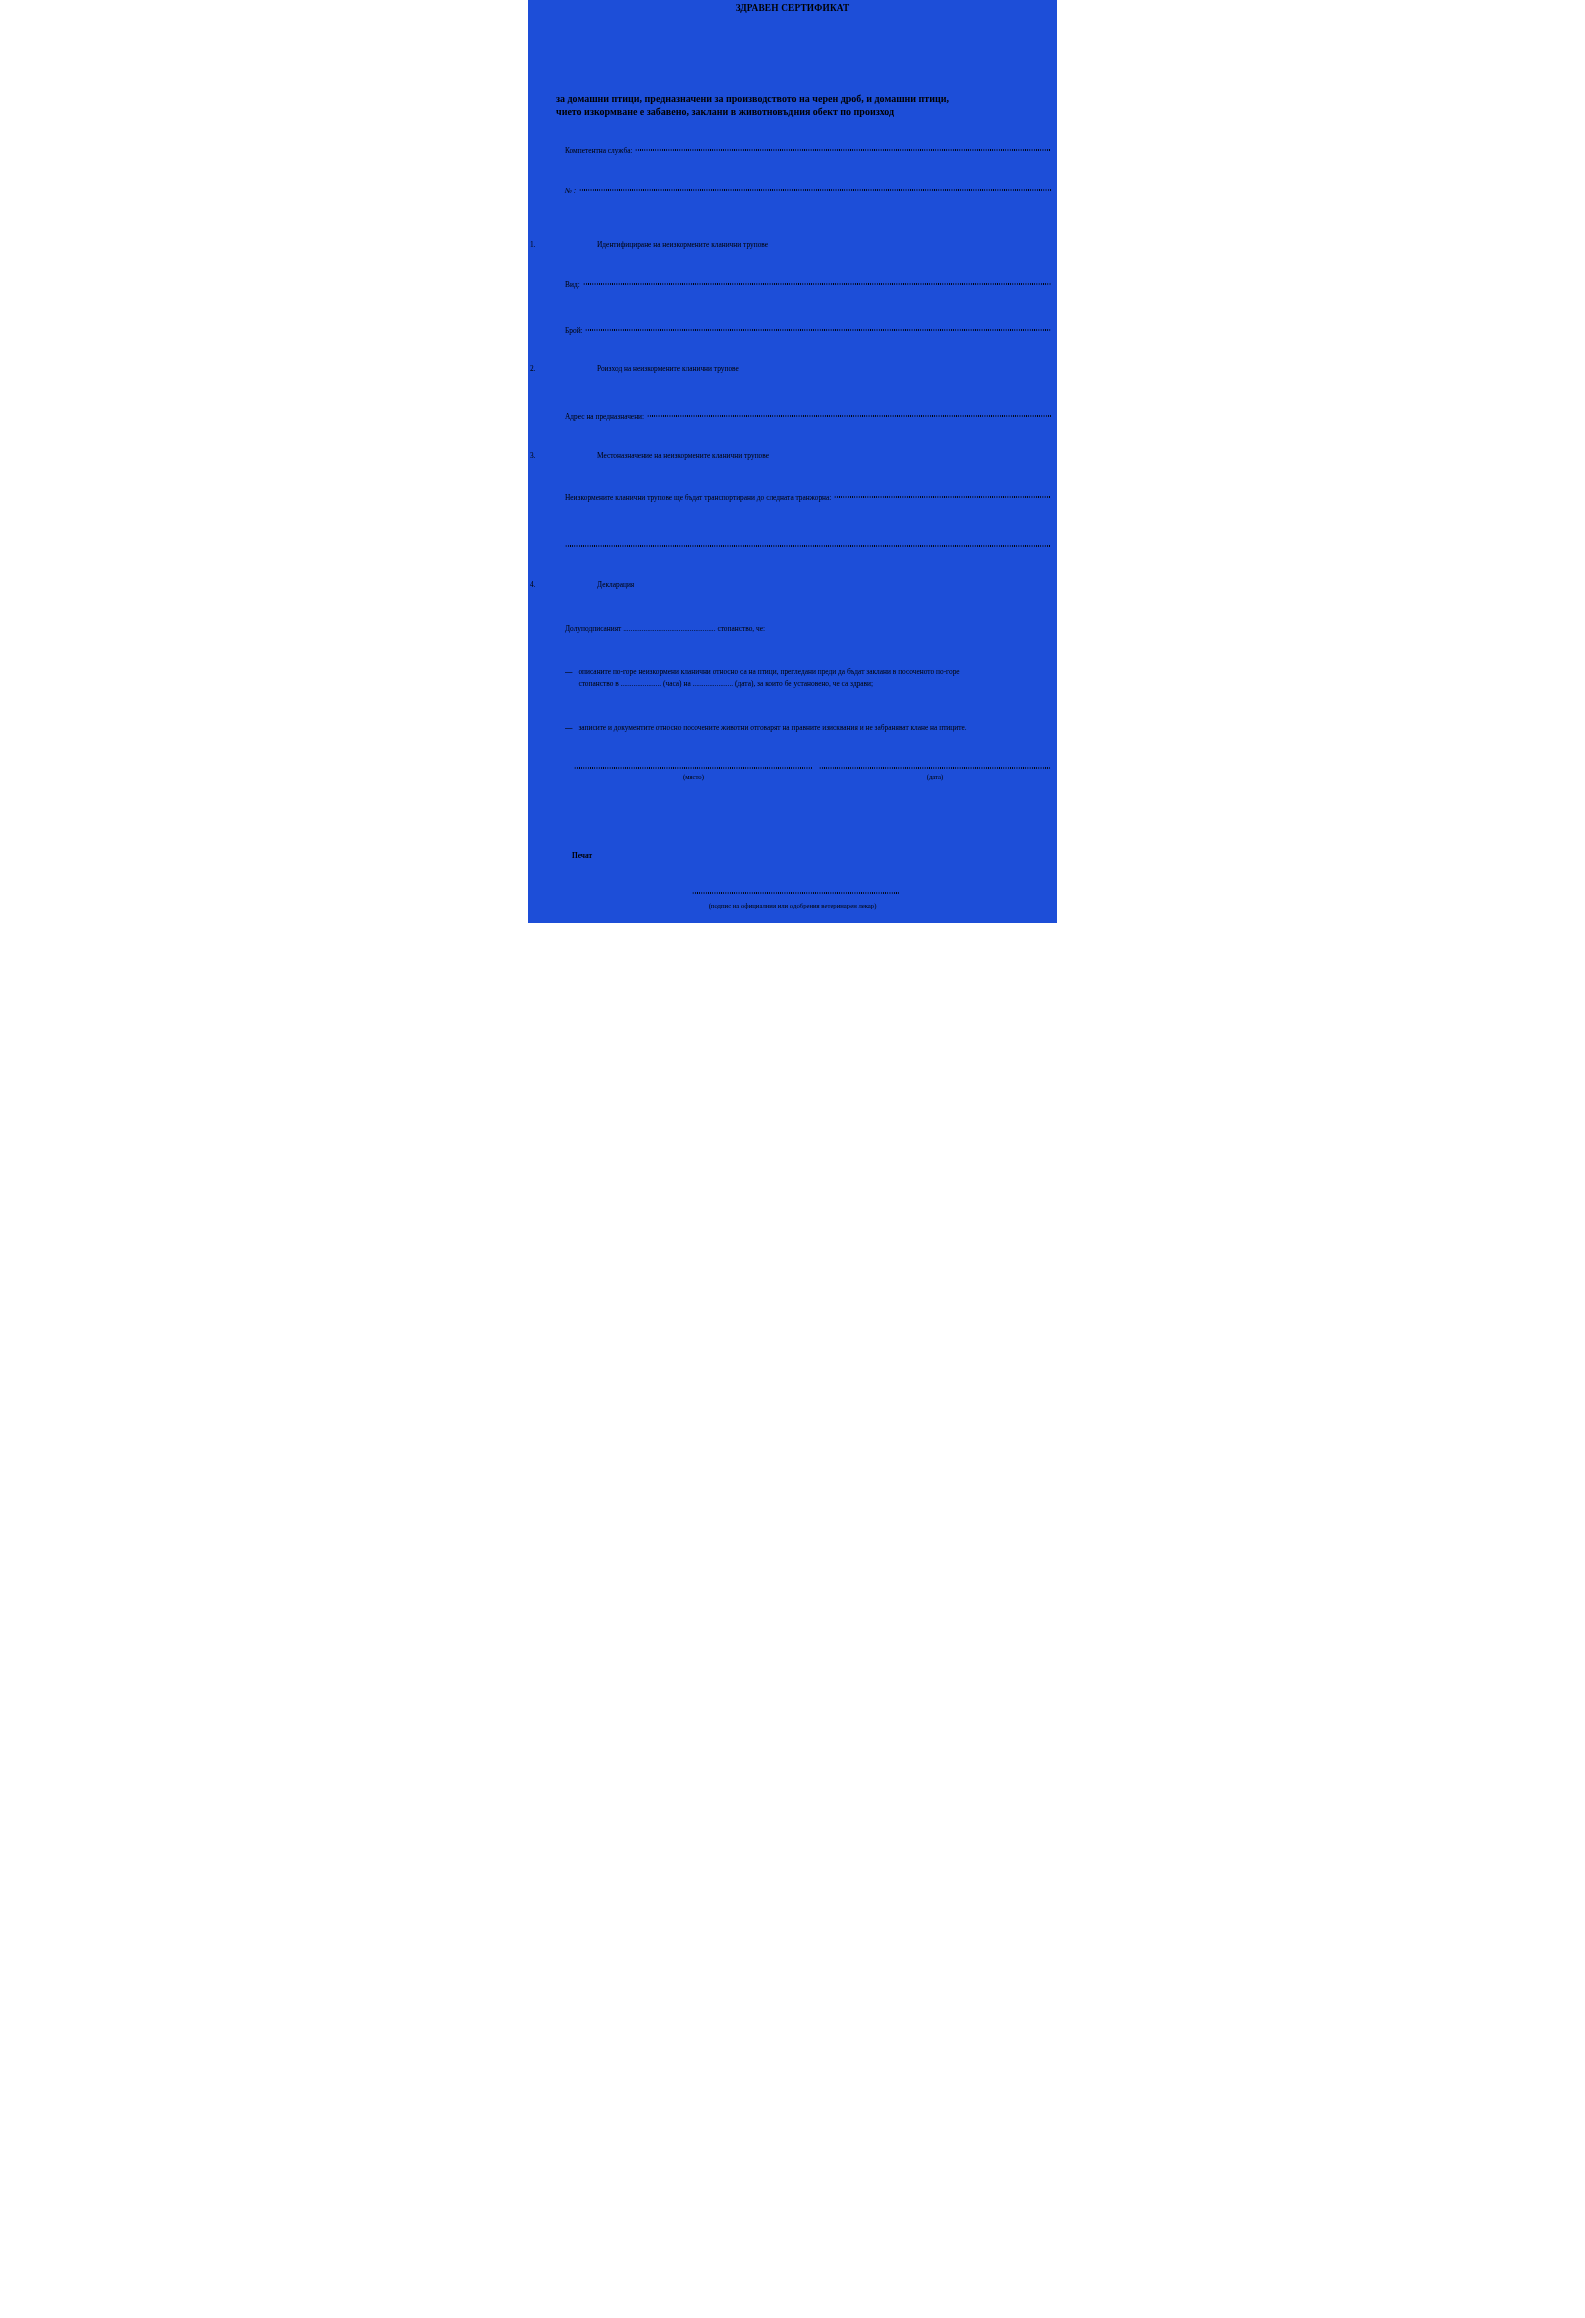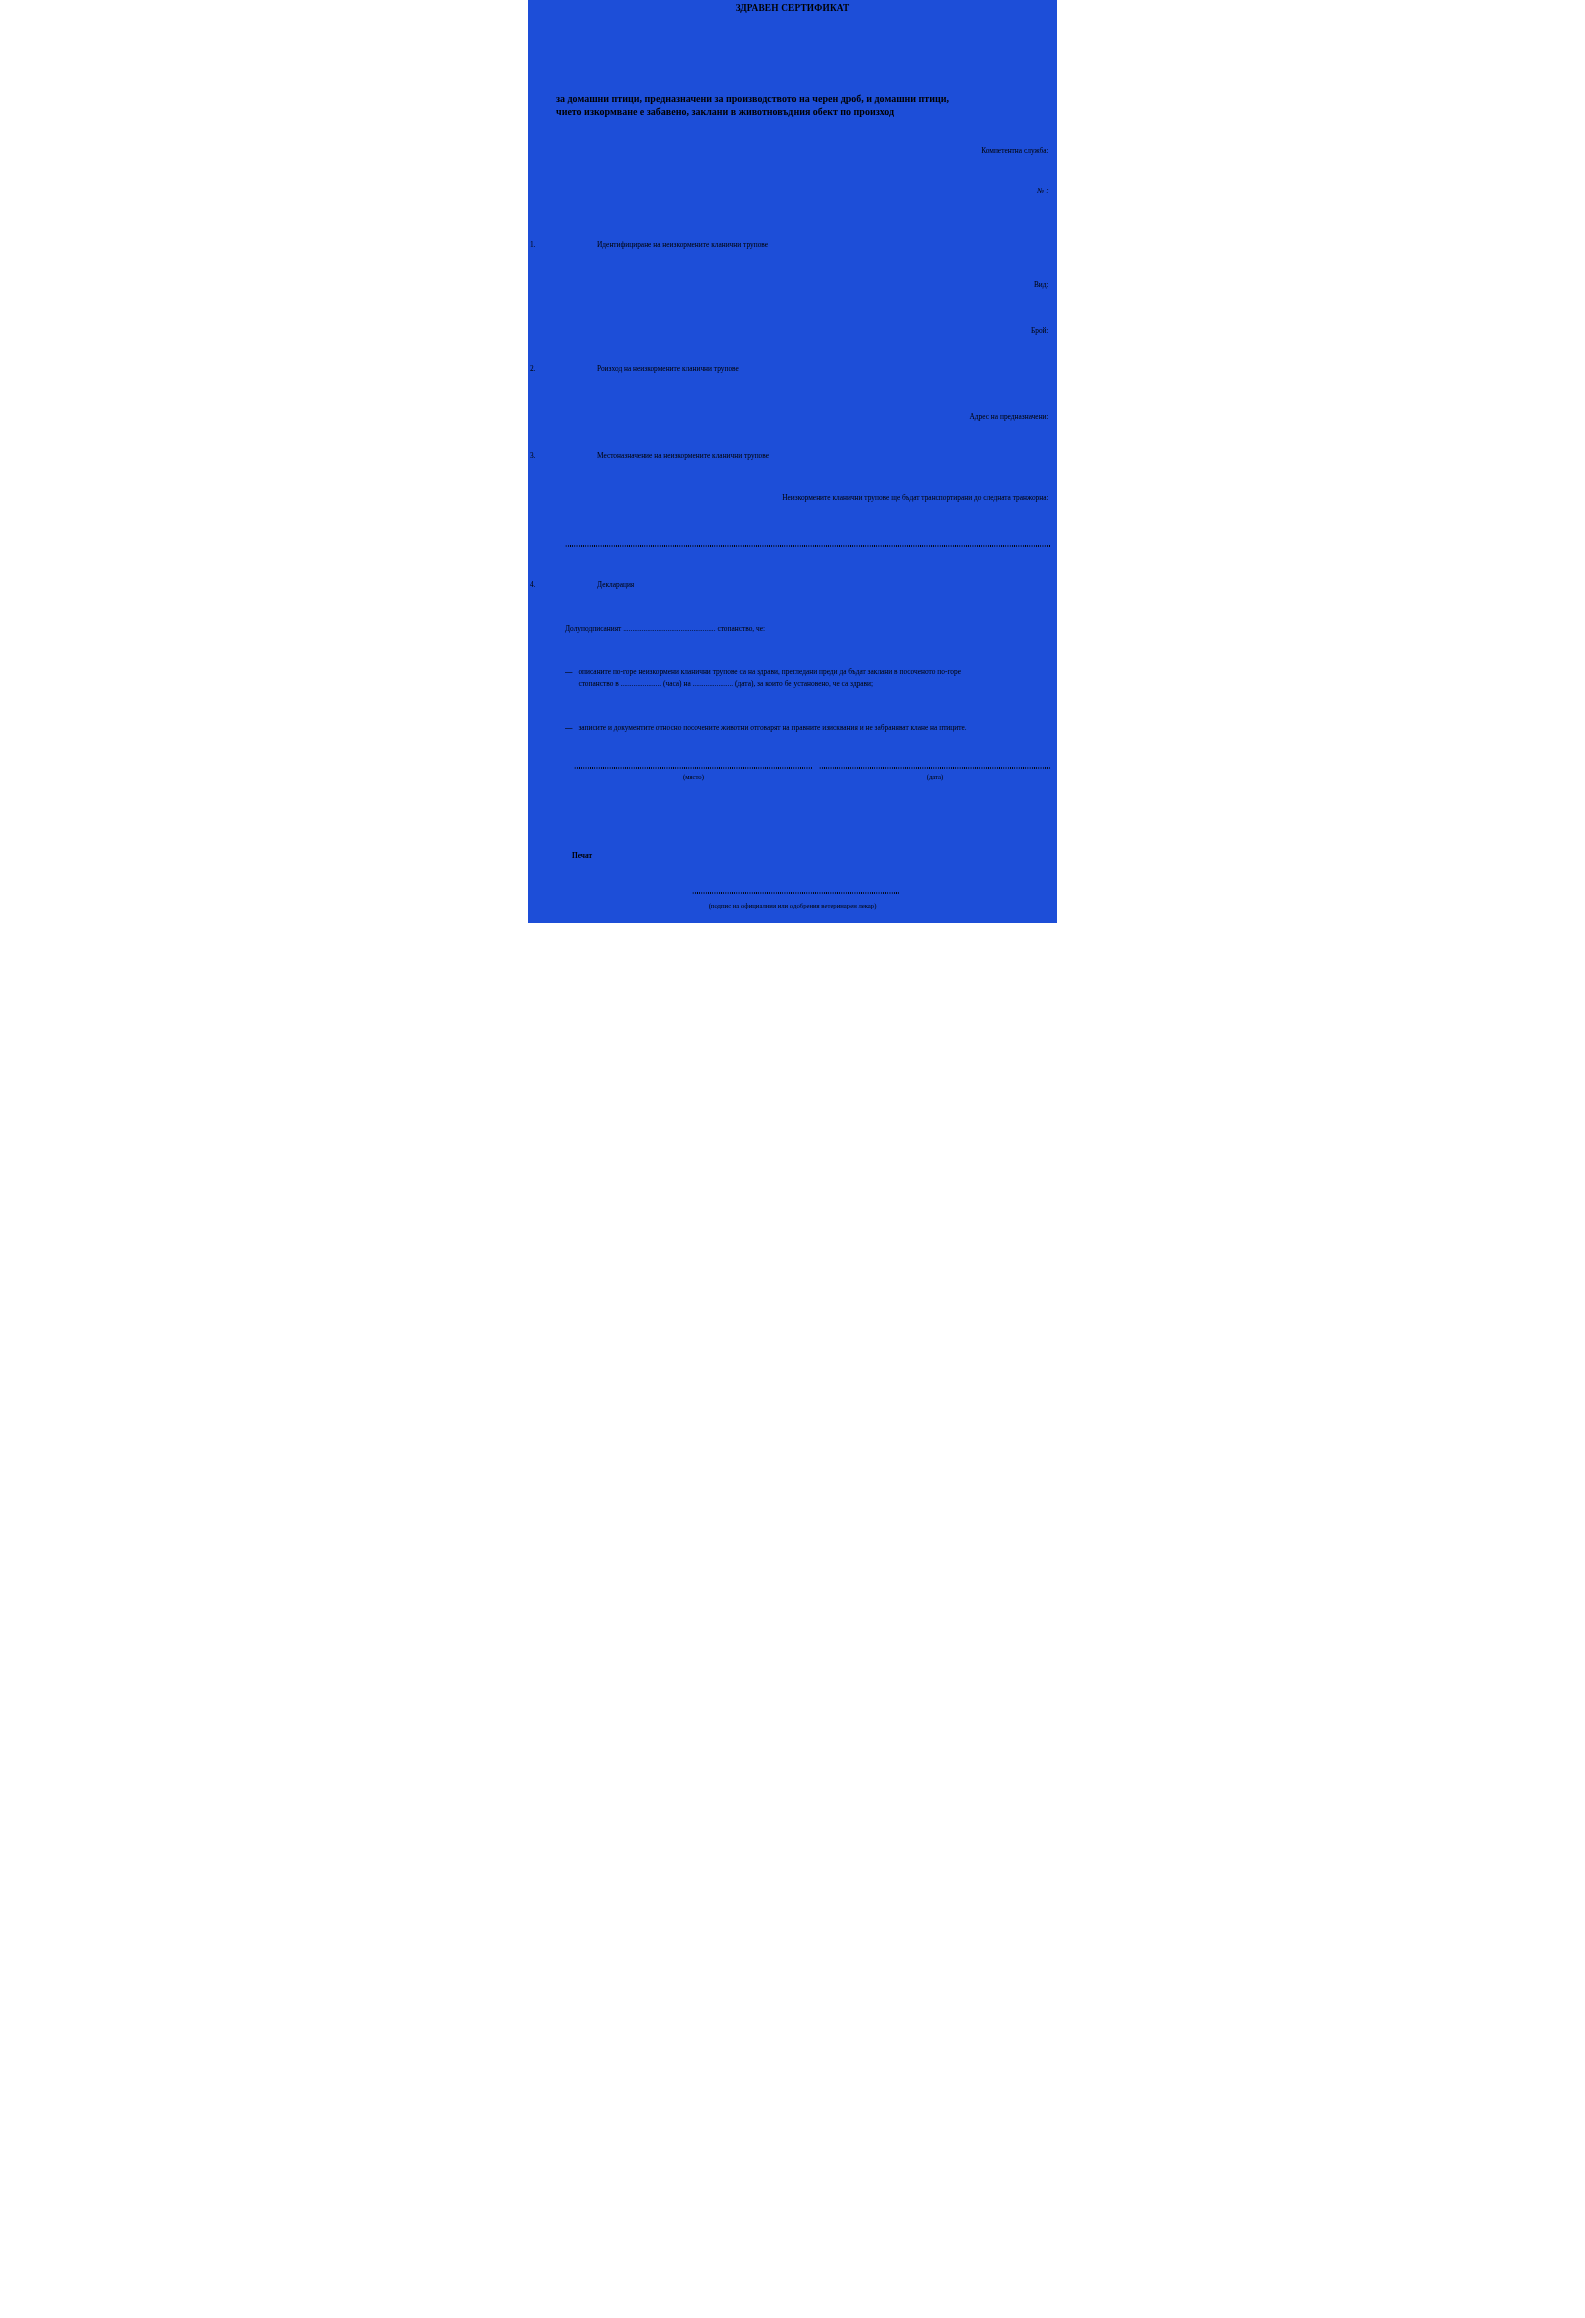--- a/index.html
+++ b/index.html
@@ -31,22 +31,22 @@
     top: 64px; left: 28px; right: 28px;
     text-align: left;
     font-size: 10px;
     font-weight: bold;
     line-height: 13.4px;
     margin-top: 28px;
   }
 
   .field {
     display: flex;
-    align-items: flex-end;
-    left: 37px; right: 5.6px; flex-direction: column;
+    align-items: center;
+    left: 37px; right: 5.6px;
   }
   .field .label { white-space: nowrap; padding-right: 2.8px; }
   .leader {
     flex: 1;
     height: 1.5px;
     margin-bottom: 1.4px;
     background-image: radial-gradient(circle at 1px 0.7px, #000 0.5px, transparent 0.7px);
     background-size: 2.2px 1.5px;
     background-repeat: repeat-x;
   }
@@ -141,21 +141,21 @@
   <div class="abs dotted-rule" style="top:545px; left:37px; right:5.6px;"></div>
 
   <div class="abs sec-num" style="top:580px">4.</div>
   <div class="abs sec-heading" style="top:580px">Декларация</div>
 
   <div class="abs plain" style="top:624px">Долуподписаният .................................................. стопанство, че:</div>
 
   <div class="abs bullet" style="top:666px">
     <span class="dash">—</span>
     <span class="btext">
-      <span class="bline">описаните по-горе неизкормени кланични трупове са на здрави, прегледани преди да бъдат заклани в посоченото по-горе</span>
+      <span class="bline">описаните по-горе неизкормени кланични относно са на птици, прегледани преди да бъдат заклани в посоченото по-горе</span>
       <span class="bline">стопанство в ...................... (часа) на ...................... (дата), за които бе установено, че са здрави;</span>
     </span>
   </div>
 
   <div class="abs bullet" style="top:722px">
     <span class="dash">—</span>
     <span class="btext">записите и документите относно посочените животни отговарят на правните изисквания и не забраняват клане на птиците.</span>
   </div>
 
   <div class="abs dotted-rule" style="top:767px; left:46px; width:239px;"></div>

